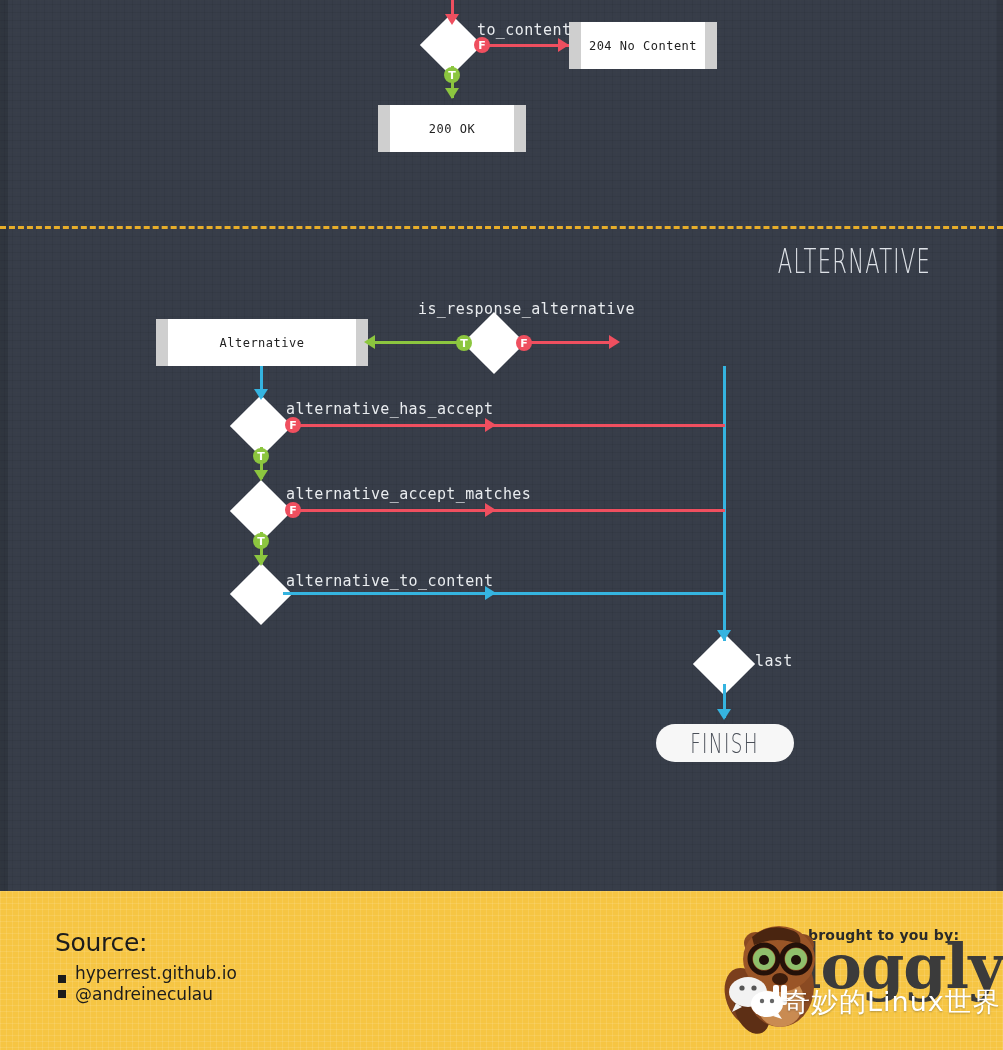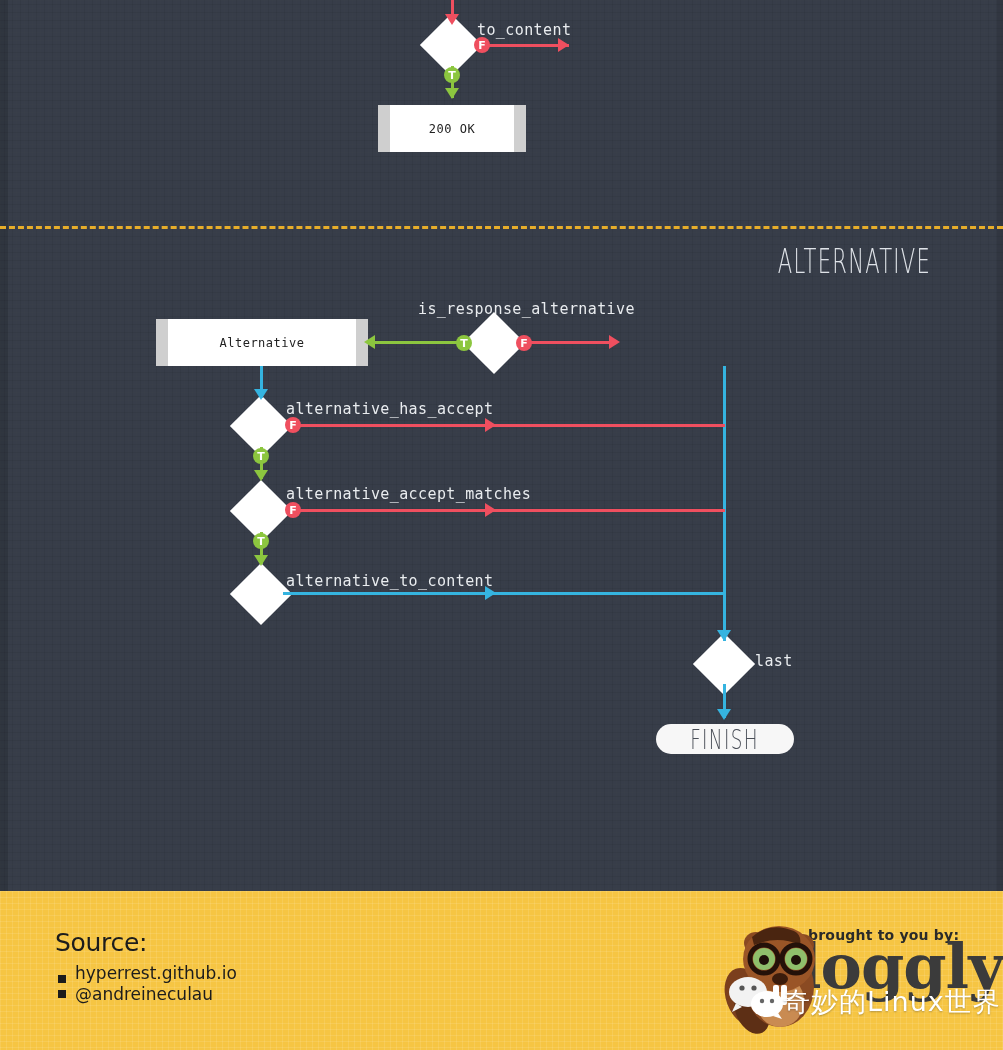--- a/index.html
+++ b/index.html
@@ -227,20 +227,21 @@
   <div class="arrow down a-red" style="left:445px; top:14px;"></div>
 
   <div class="diamond" style="left:429px; top:23px; width:44px; height:44px;"></div>
 
   <div class="edge-label" style="left:477px; top:21px;">to_content</div>
 
   <div class="ln h red" style="left:487px; top:44px; width:82px;"></div>
   <div class="arrow right a-red" style="left:558px; top:38px;"></div>
   <div class="badge f" style="left:474px; top:37px; width:16px; height:16px;">F</div>
 
+  <div class="node-box" style="left:569px; top:22px; width:148px; height:47px;">204 No Content</div>
 
   <div class="ln v green" style="left:451px; top:66px; height:32px;"></div>
   <div class="arrow down a-green" style="left:445px; top:88px;"></div>
   <div class="badge t" style="left:444px; top:67px; width:16px; height:16px;">T</div>
 
   <div class="node-box" style="left:378px; top:105px; width:148px; height:47px;">200 OK</div>
 
   <div class="divider" style="top:226px;"></div>
 
   <div class="section-title" style="right:72px; top:241px; font-size:34px;">ALTERNATIVE</div>
@@ -288,21 +289,21 @@
   <div class="edge-label" style="left:286px; top:572px;">alternative_to_content</div>
   <div class="ln h blue" style="left:283px; top:592px; width:442px;"></div>
   <div class="arrow right a-blue" style="left:485px; top:586px;"></div>
 
   <div class="diamond" style="left:702px; top:642px; width:44px; height:44px;"></div>
   <div class="edge-label" style="left:755px; top:652px;">last</div>
 
   <div class="ln v blue" style="left:723px; top:684px; height:34px;"></div>
   <div class="arrow down a-blue" style="left:717px; top:709px;"></div>
 
-  <div class="finish-pill" style="left:656px; top:724px; width:138px; height:30px;">
+  <div class="finish-pill" style="left:656px; top:724px; width:138px; height:38px;">
     <span>FINISH</span>
   </div>
 
   <div class="footer"></div>
 
   <div class="src-title">Source:</div>
 
   <div class="src-item" style="top:963px;align-items:flex-end;">
     <span class="bullet"></span>
     <span>hyperrest.github.io</span>

